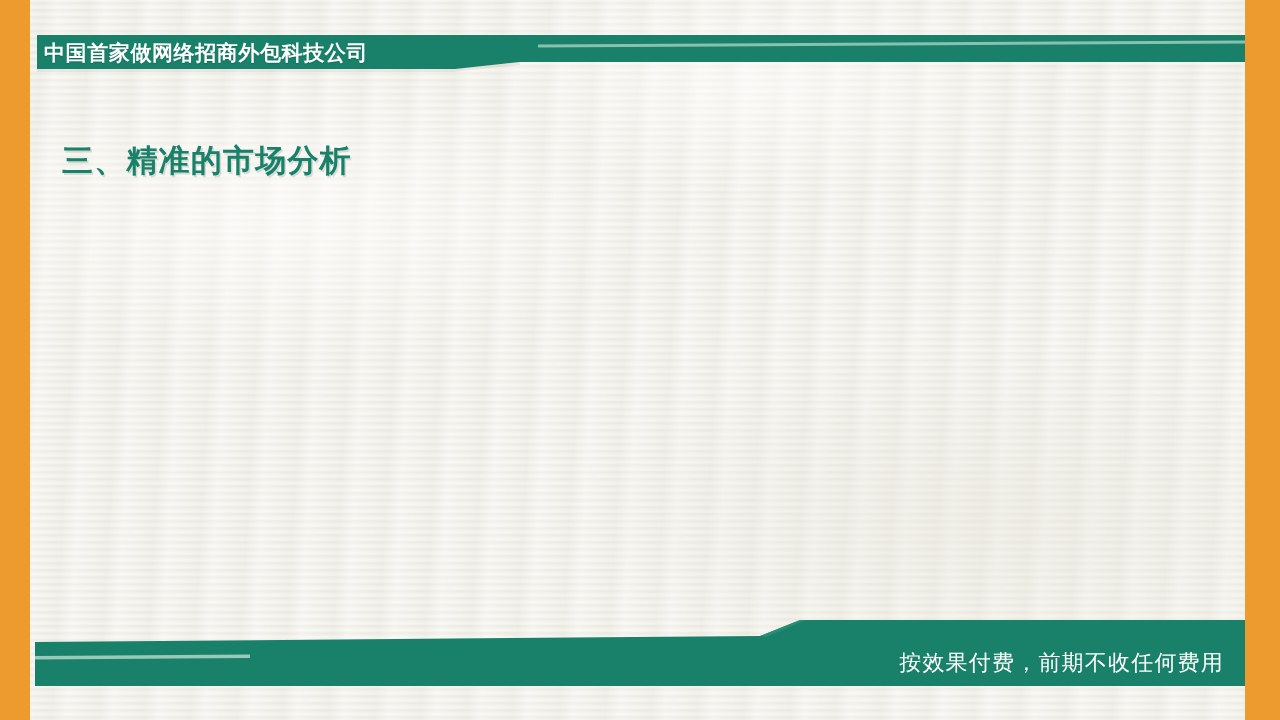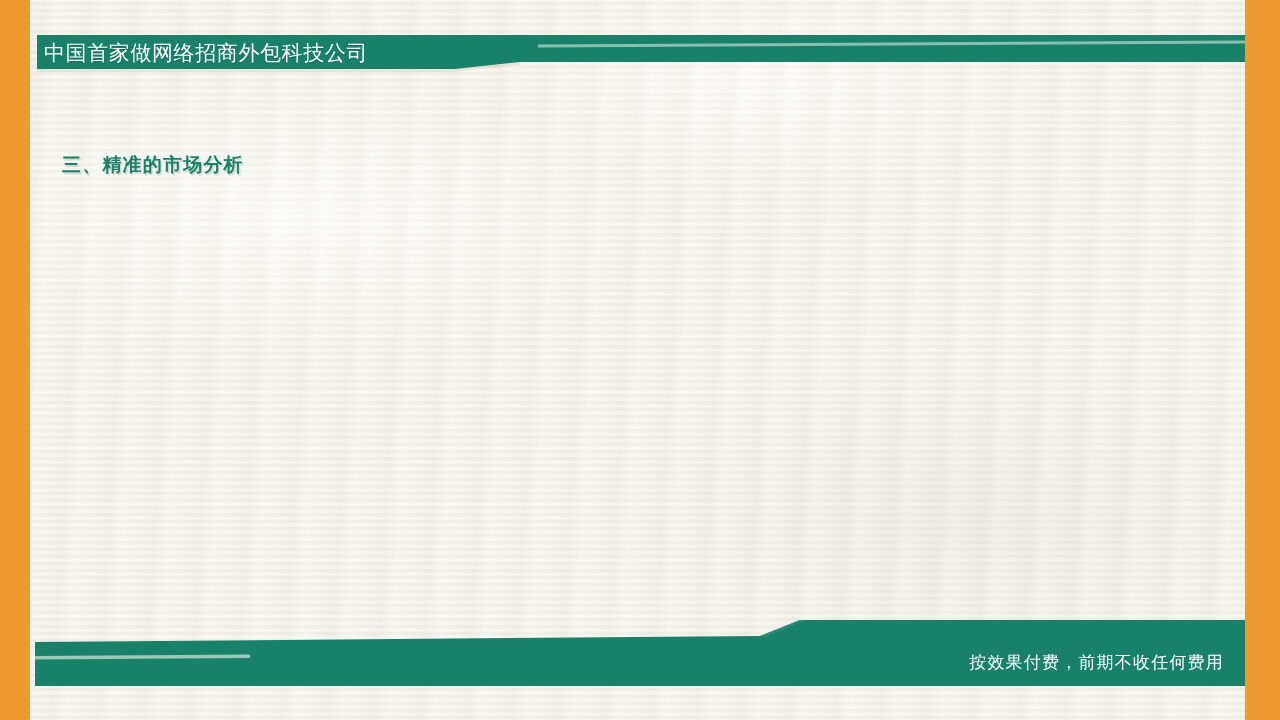--- a/index.html
+++ b/index.html
@@ -64,32 +64,32 @@
   }
   #topbar svg { display:block; }
 
   #header-title {
     position:absolute;
     left:44px; top:36px;
     height:15px;
     line-height:33px;
     color:#FFFFFF;
     font-size:21px;
-    font-weight:normal;
+    font-weight:bold;
     letter-spacing:0.6px;
     white-space:nowrap;
     text-shadow:0 1px 1px rgba(0,0,0,0.16);
   }
 
   
   #section-heading {
     position:absolute;
-    left:62px; top:152px;
+    left:62px; top:140px;
     color:#19806A;
-    font-size:19px;
+    font-size:31px;
     font-weight:bold;
     letter-spacing:1.2px;
     white-space:nowrap;
     text-shadow:1.5px 1.5px 0 rgba(130,150,140,0.28);
   }
 
   
   #body-text {
     position:absolute;
     left:50px; top:228px;
@@ -109,21 +109,21 @@
     width:1280px; height:120px;
     pointer-events:none;
   }
   #botbar svg { display:block; }
 
   #footer-text {
     position:absolute;
     right:56px; top:648px;
     height:30px; line-height:30px;
     color:#FFFFFF;
-    font-size:17px;
+    font-size:22px;
     letter-spacing:1.2px;
     white-space:nowrap;
     text-align:right;
   }
 </style>
 </head>
 <body>
 
 <div id="slide">
 

